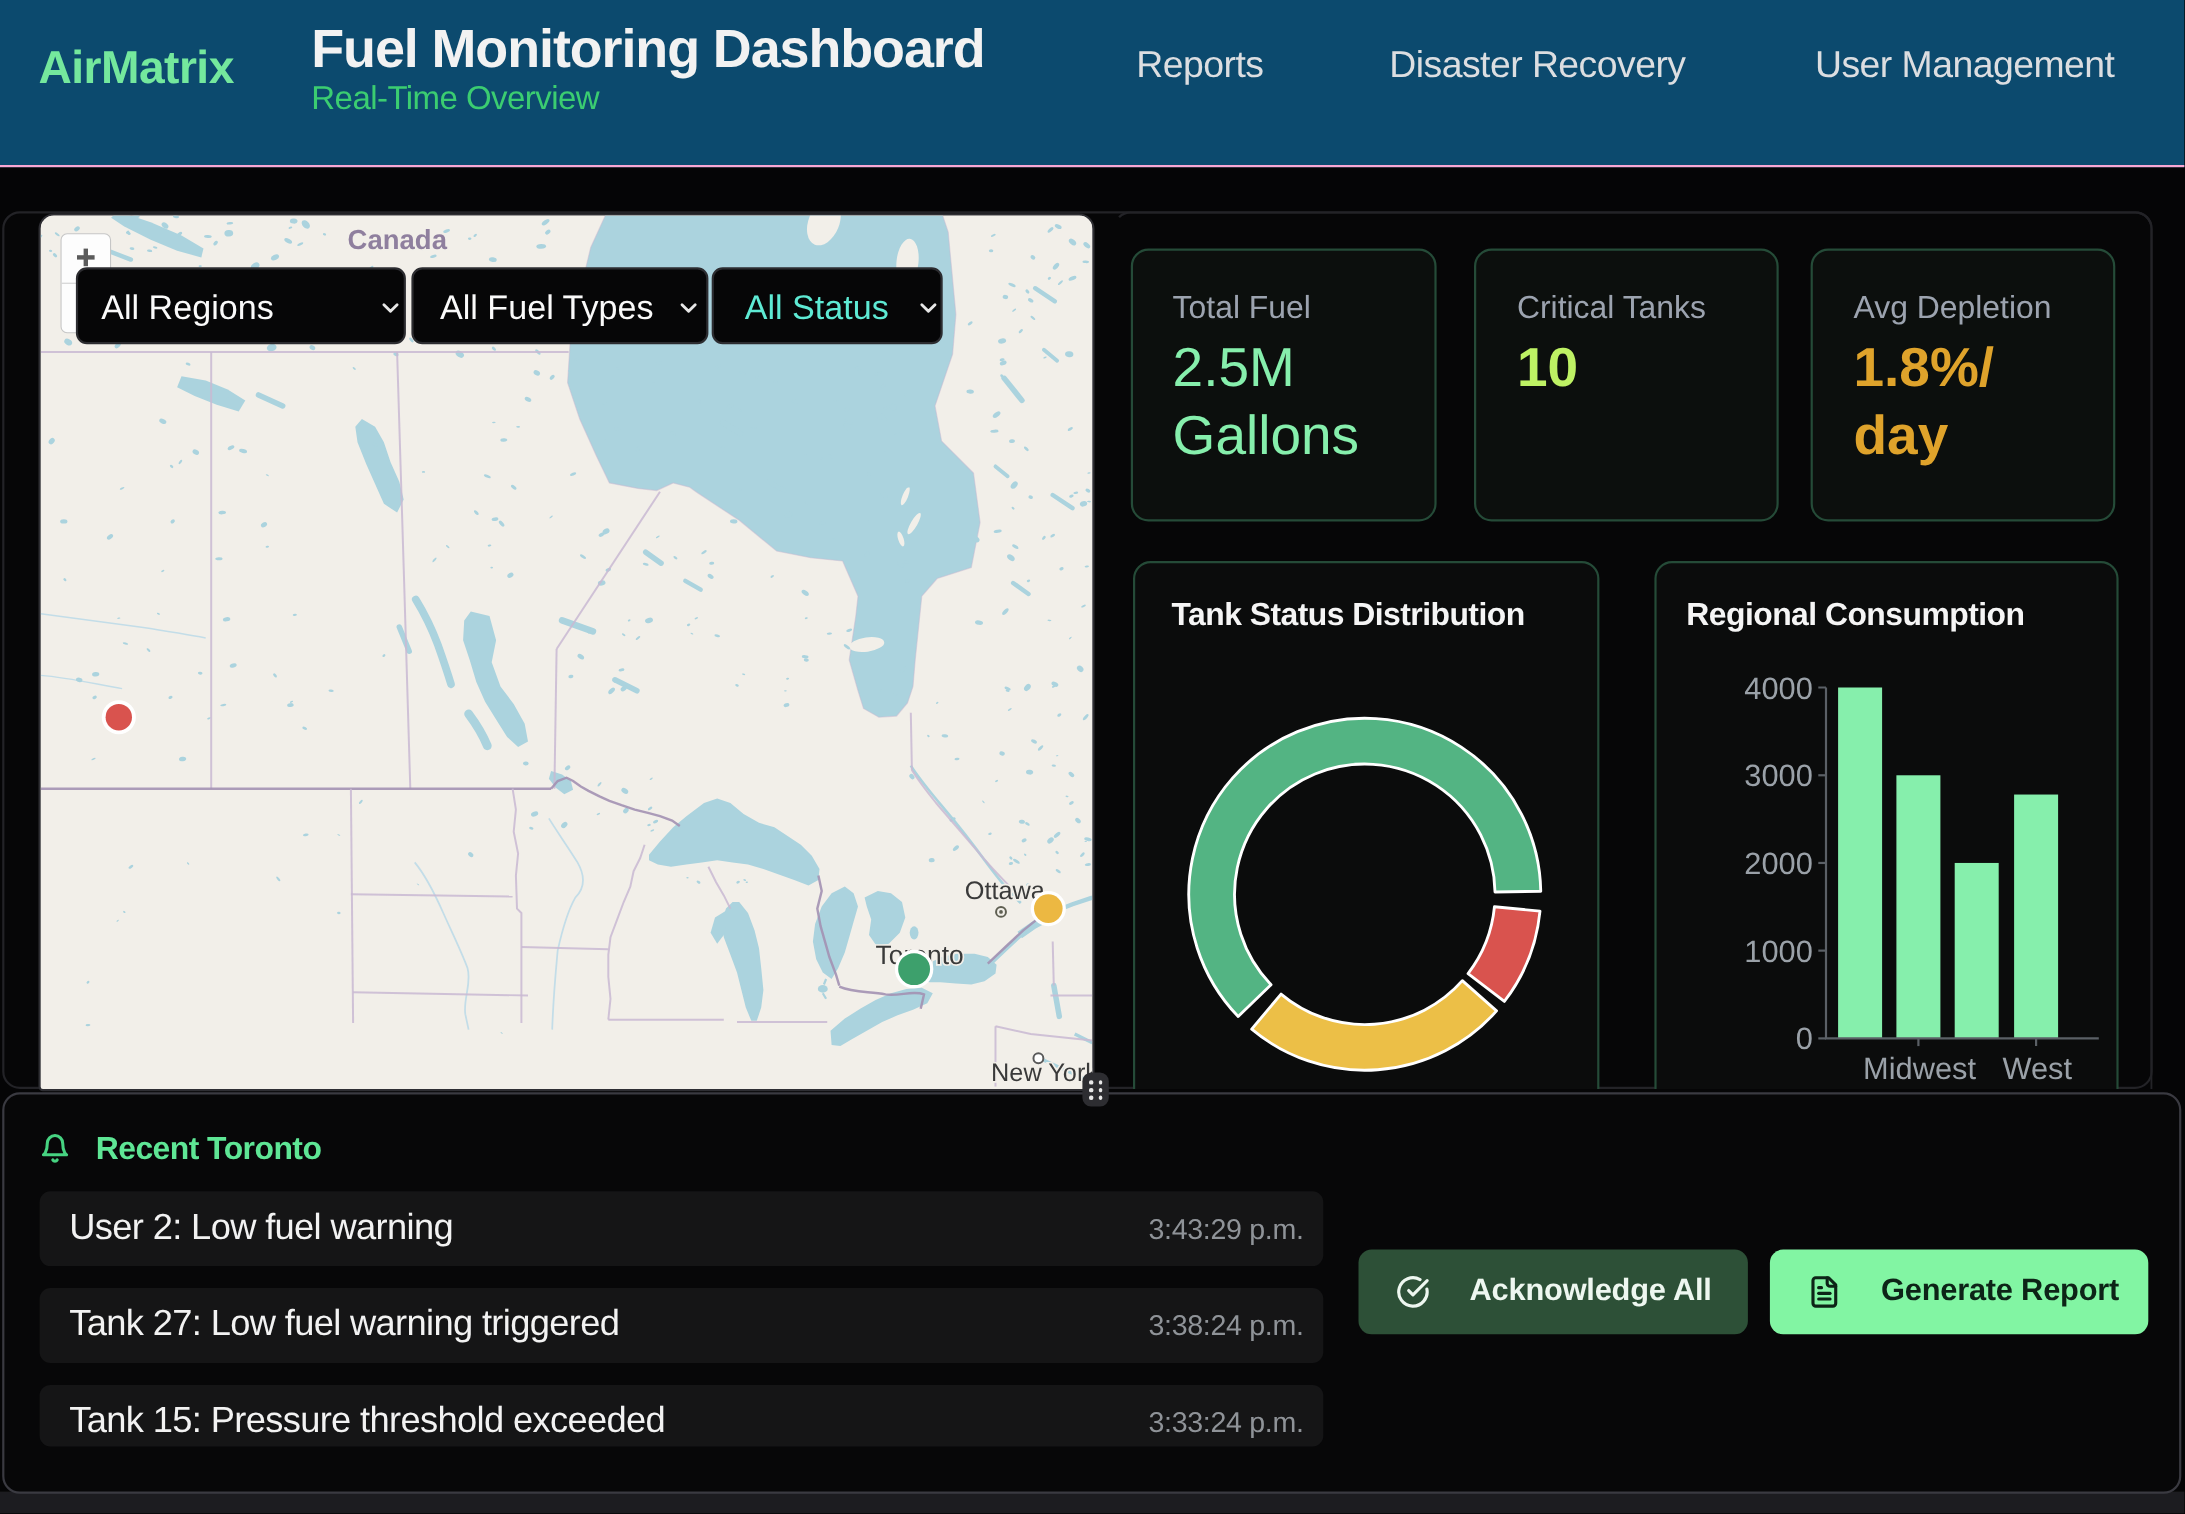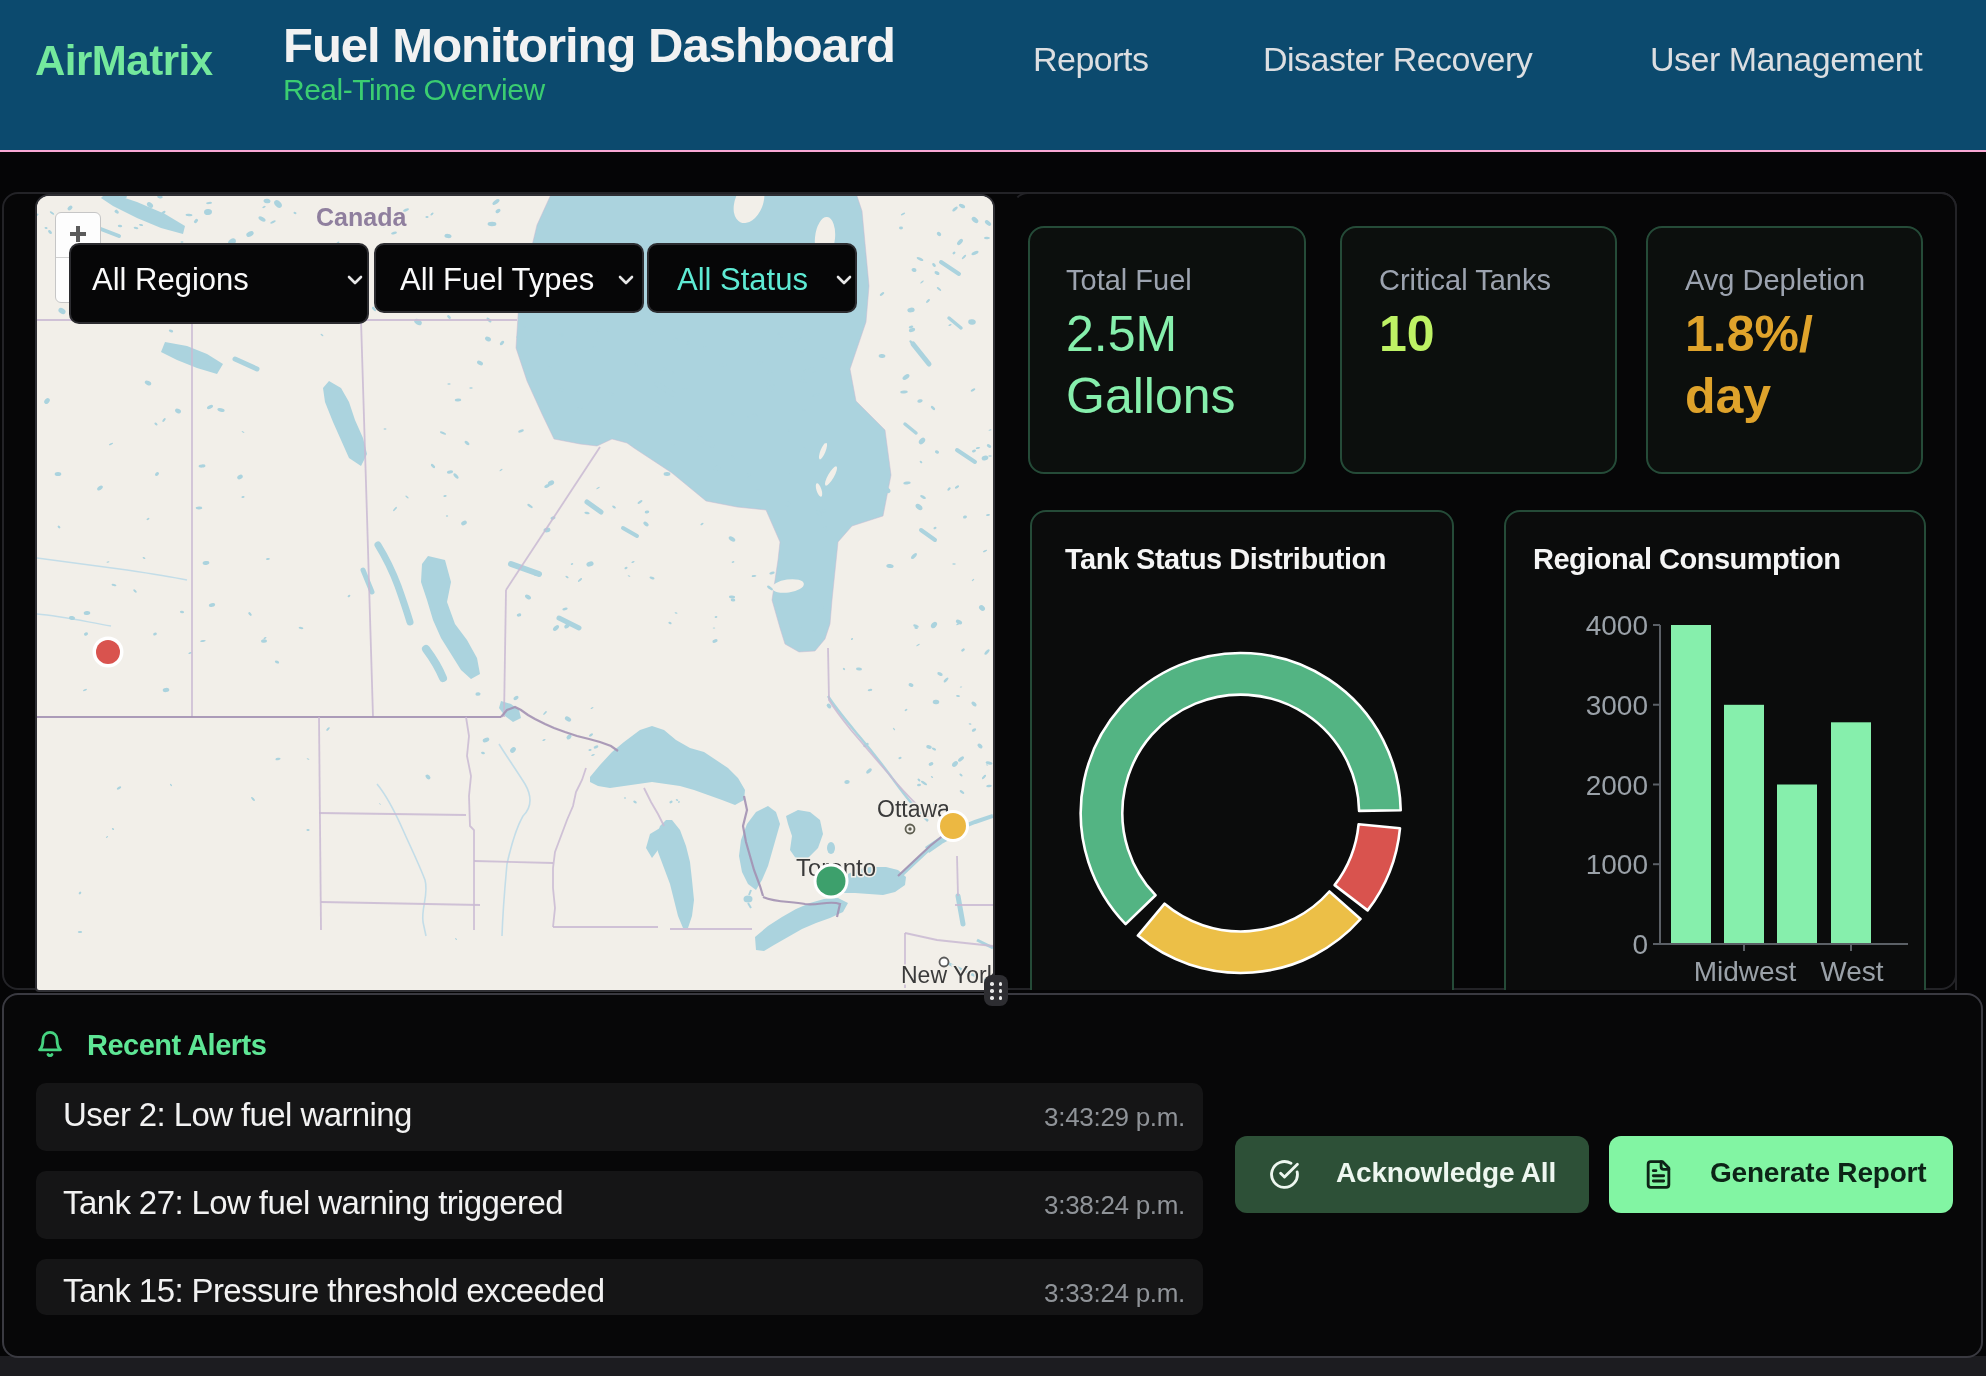--- a/index.html
+++ b/index.html
@@ -503,21 +503,21 @@
 <circle cx="794" cy="685" r="17.5" fill="#ffffff"></circle>
 <circle cx="794" cy="685" r="14.5" fill="#3da06c"></circle>
 </svg>
 </div>
 
 <div class="abs" style="left:55px;top:212px;width:46px;height:91px;background:#fdfdfd;border:1px solid #c6c6c6;border-radius:6px"></div>
 <div class="abs" style="left:56px;top:257px;width:44px;height:1px;background:#d0d0d0"></div>
 <div class="abs" style="left:70px;top:232px;width:16px;height:4px;background:#5b5b5b"></div>
 <div class="abs" style="left:76px;top:226px;width:4px;height:16px;background:#5b5b5b"></div>
 
-<div class="abs" style="left:69px;top:243px;width:300px;height:81px;background:#060607;border:2px solid #2c2c30;border-radius:10px">
+<div class="abs" style="left:69px;top:243px;width:300px;height:70px;background:#060607;border:2px solid #2c2c30;border-radius:10px">
     <div class="abs" style="left:21px;top:17px;font-size:31px;color:#fafafa">All Regions</div>
     <svg style="position:absolute;left:272px;top:23px" width="24" height="24" viewBox="0 0 24 24" fill="none" stroke="#e6e6e6" stroke-width="2.6" stroke-linecap="round" stroke-linejoin="round">
       <path d="m6 9 6 6 6-6"></path>
     </svg>
   </div>
 <div class="abs" style="left:374px;top:243px;width:270px;height:70px;background:#060607;border:2px solid #2c2c30;border-radius:10px">
     <div class="abs" style="left:24px;top:17px;font-size:31px;color:#fafafa">All Fuel Types</div>
     <svg style="position:absolute;left:238px;top:23px" width="24" height="24" viewBox="0 0 24 24" fill="none" stroke="#e6e6e6" stroke-width="2.6" stroke-linecap="round" stroke-linejoin="round">
       <path d="m6 9 6 6 6-6"></path>
     </svg>
@@ -590,21 +590,21 @@
   <div class="abs" style="left:6px;top:14px;width:3.5px;height:3.5px;background:#e8e8e8;border-radius:50%"></div>
   <div class="abs" style="left:14.5px;top:14px;width:3.5px;height:3.5px;background:#e8e8e8;border-radius:50%"></div>
   <div class="abs" style="left:6px;top:21px;width:3.5px;height:3.5px;background:#e8e8e8;border-radius:50%"></div>
   <div class="abs" style="left:14.5px;top:21px;width:3.5px;height:3.5px;background:#e8e8e8;border-radius:50%"></div>
 </div>
 
 <svg style="position:absolute;left:36px;top:1027px" width="28" height="34" viewBox="0 0 24 24" fill="none" stroke="#46d381" stroke-width="2.4" stroke-linecap="round" stroke-linejoin="round">
     <path d="M6 8a6 6 0 0 1 12 0c0 7 3 9 3 9H3s3-2 3-9"></path>
     <path d="M10.3 21a1.94 1.94 0 0 0 3.4 0"></path>
   </svg>
-<div class="abs" style="left:87px;top:1029px;font-size:29px;font-weight:bold;color:#5ee695;letter-spacing:-0.5px">Recent Alerts</div>
+<div class="abs" style="left:87px;top:1029px;font-size:29px;font-weight:bold;color:#5ee695;letter-spacing:-0.5px">Recent Toronto</div>
 
 <div class="abs" style="left:36px;top:1083px;width:1167px;height:68px;background:#151516;border-radius:10px">
   <div class="abs" style="left:27px;top:13px;font-size:33px;color:#f2f2f2;letter-spacing:-0.6px">User 2: Low fuel warning</div>
   <div class="abs" style="right:18px;top:19px;font-size:26px;color:#8f9398;letter-spacing:-0.3px">3:43:29 p.m.</div>
 </div>
 <div class="abs" style="left:36px;top:1171px;width:1167px;height:68px;background:#151516;border-radius:10px">
   <div class="abs" style="left:27px;top:13px;font-size:33px;color:#f2f2f2;letter-spacing:-0.6px">Tank 27: Low fuel warning triggered</div>
   <div class="abs" style="right:18px;top:19px;font-size:26px;color:#8f9398;letter-spacing:-0.3px">3:38:24 p.m.</div>
 </div>
 <div class="abs" style="left:36px;top:1259px;width:1167px;height:56px;background:#151516;border-radius:10px">

